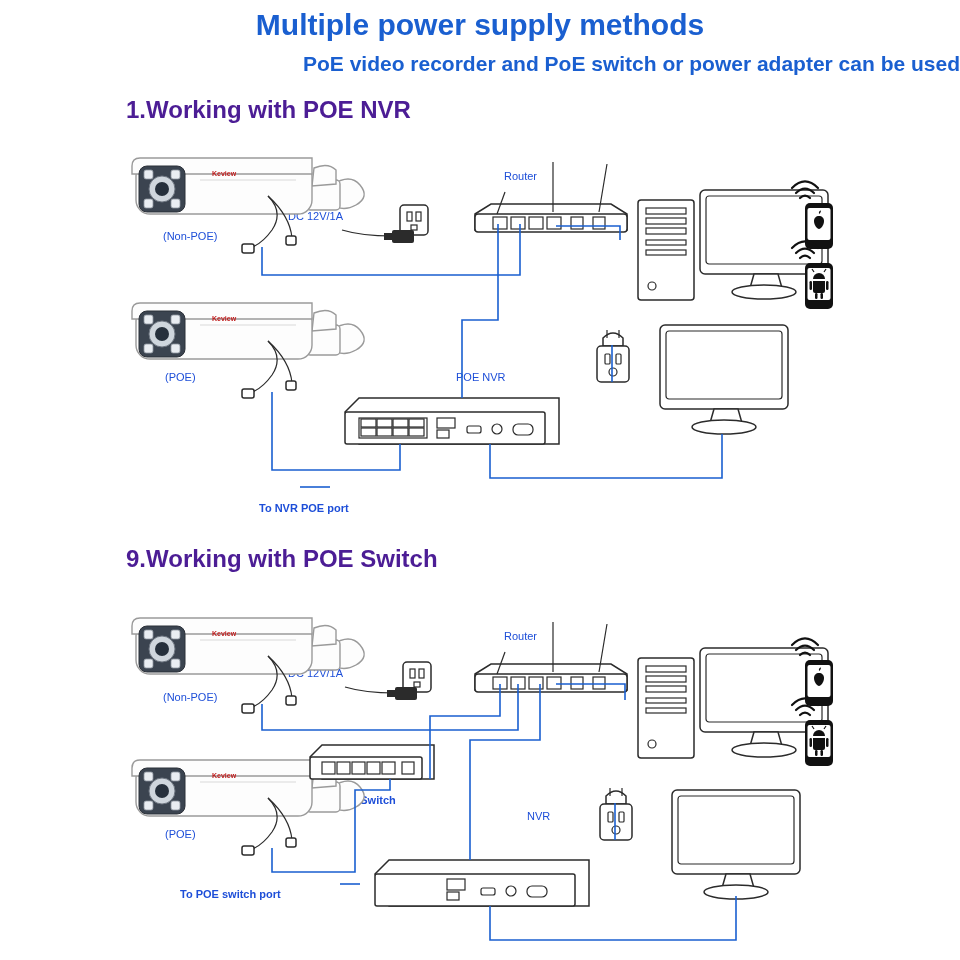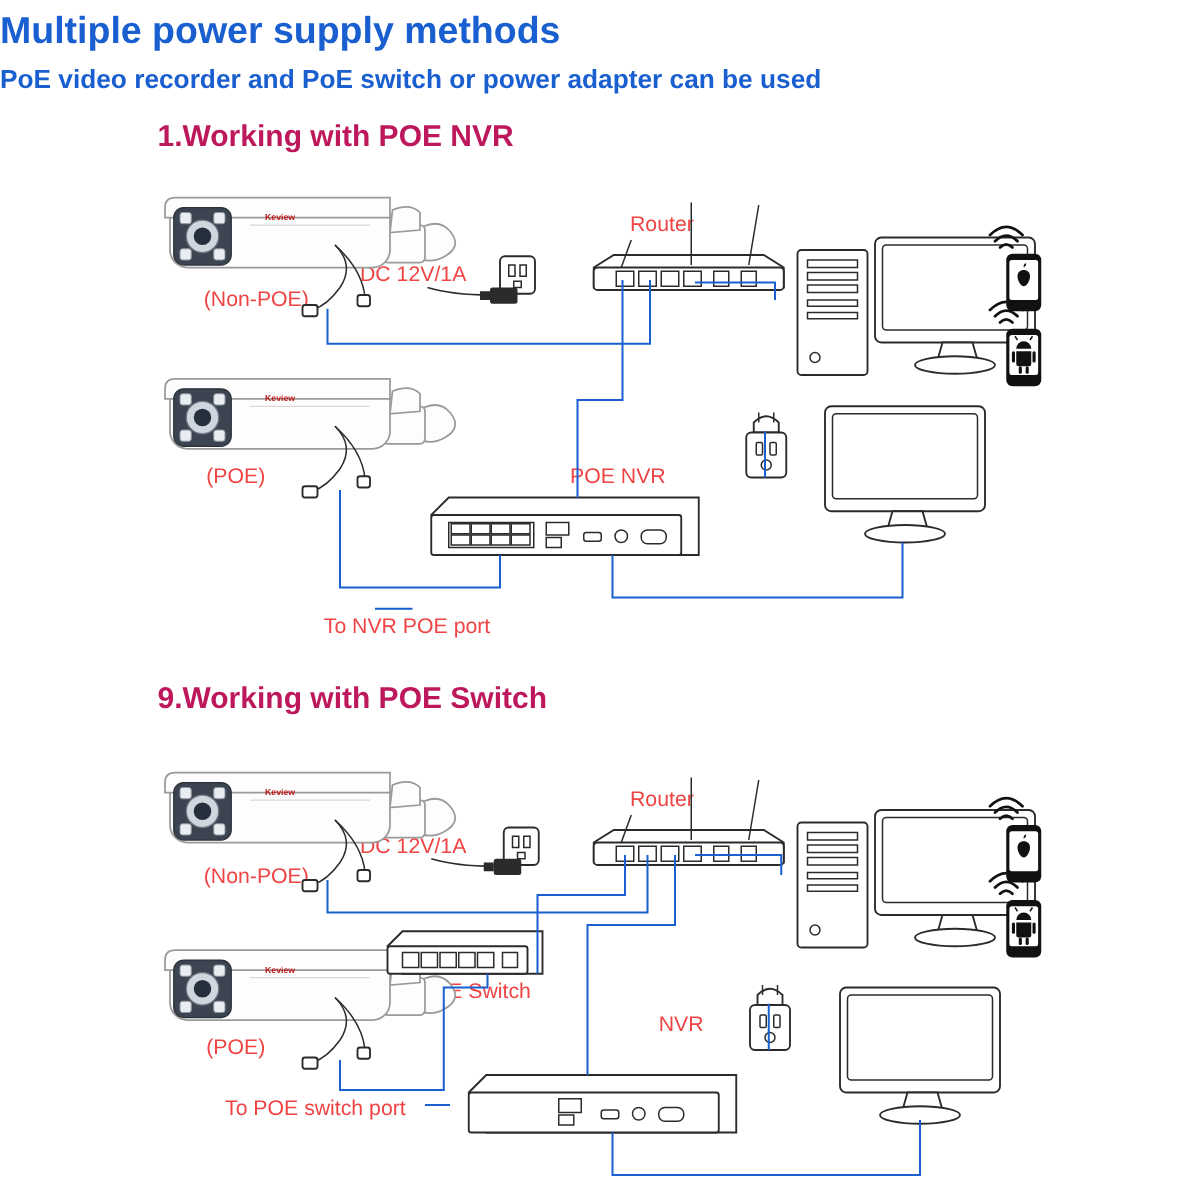--- a/index.html
+++ b/index.html
@@ -11,51 +11,52 @@
     width: 960px;
     height: 960px;
     position: relative;
     font-family: "Liberation Sans", sans-serif;
     overflow: hidden;
   }
   .title {
     position: absolute;
     left: 0; right: 0;
     top: 8px;
-    text-align: left;
+    text-align: center;
     font-size: 30px;
     font-weight: bold;
     color: #1a5fd0;
   }
   .subtitle {
     position: absolute;
     left: 0; right: 0;
     top: 52px;
-    text-align: left;
+    text-align: right;
     font-size: 21px;
     font-weight: bold;
     color: #1a5fd0;
   }
   .section-heading {
     position: absolute;
     font-size: 24px;
     font-weight: bold;
-    color: #be185d;
+    color: #4c1d95;
   }
   #sec1-heading { left: 126px; top: 96px; }
   #sec2-heading { left: 126px; top: 545px; }
 
   .label {
     position: absolute;
-    font-size: 17px;
-    color: #ef4444;
+    font-size: 11px;
+    color: #1d4ed8;
     white-space: nowrap;
   }
   .label-bold {
-    font-weight: normal;
+    font-weight: bold;
+    margin-top: 11px;
   }
   svg.diagram {
     position: absolute;
     left: 0; top: 0;
     width: 960px;
     height: 960px;
     pointer-events: none;
   }
   .ln { fill: none; stroke: #1a5fd0; stroke-width: 1.6; }
   .dev { fill: #ffffff; stroke: #2b2b2b; stroke-width: 1.5; }

